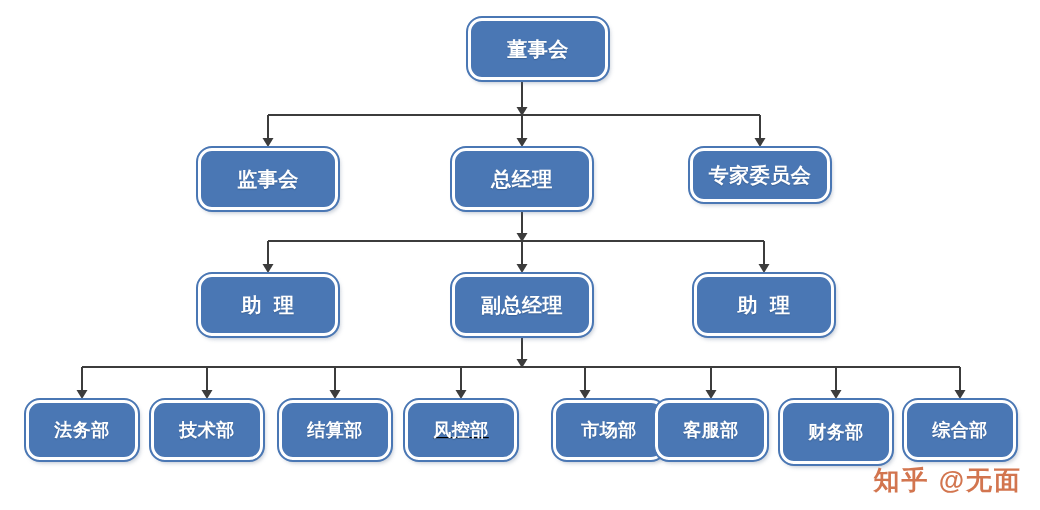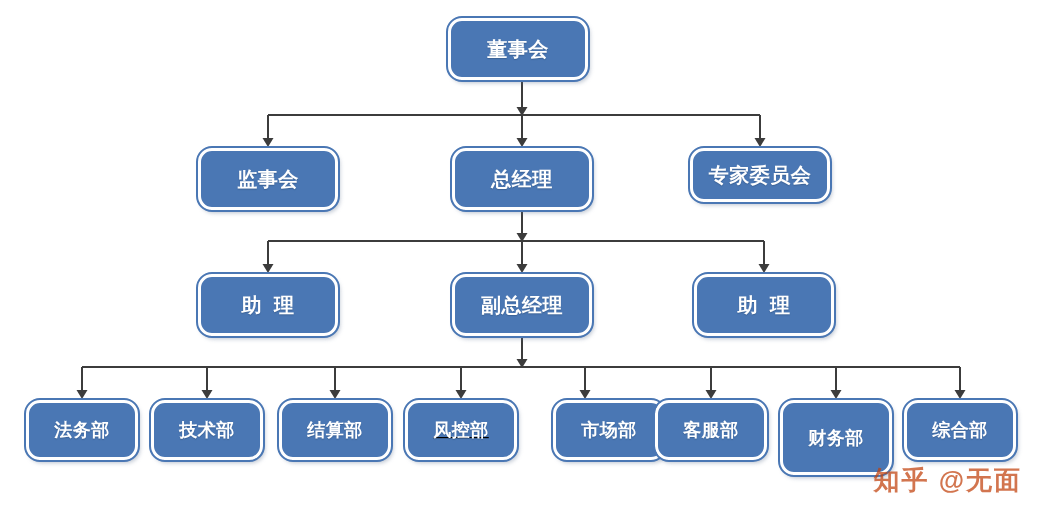--- a/index.html
+++ b/index.html
@@ -108,21 +108,21 @@
       <polygon points="579.5,390 590.5,390 585,399" fill="#3c3c3c"></polygon>
       <line x1="711" y1="367" x2="711" y2="391" stroke="#3c3c3c" stroke-width="1.6" shape-rendering="crispEdges"></line>
       <polygon points="705.5,390 716.5,390 711,399" fill="#3c3c3c"></polygon>
       <line x1="836" y1="367" x2="836" y2="391" stroke="#3c3c3c" stroke-width="1.6" shape-rendering="crispEdges"></line>
       <polygon points="830.5,390 841.5,390 836,399" fill="#3c3c3c"></polygon>
       <line x1="960" y1="367" x2="960" y2="391" stroke="#3c3c3c" stroke-width="1.6" shape-rendering="crispEdges"></line>
       <polygon points="954.5,390 965.5,390 960,399" fill="#3c3c3c"></polygon>
     </svg>
 
   <div id="nodes-layer">
-      <div class="node" style="left: 448px; top: 18px; width: 140px; height: 62px;">
+      <div class="node" style="left: 468px; top: 18px; width: 140px; height: 62px;">
         <span class="node-label">董事会</span>
       </div>
       <div class="node" style="left: 198px; top: 148px; width: 140px; height: 62px;">
         <span class="node-label">监事会</span>
       </div>
       <div class="node" style="left: 452px; top: 148px; width: 140px; height: 62px; text-align: right;">
         <span class="node-label">总经理</span>
       </div>
       <div class="node" style="left: 690px; top: 148px; width: 140px; height: 54px;">
         <span class="node-label">专家委员会</span>
@@ -147,21 +147,21 @@
       </div>
       <div class="node small" style="left: 405px; top: 400px; width: 112px; height: 60px; text-decoration: underline;">
         <span class="node-label">风控部</span>
       </div>
       <div class="node small" style="left: 529px; top: 400px; width: 112px; height: 60px; margin-left: 24px;">
         <span class="node-label">市场部</span>
       </div>
       <div class="node small" style="left: 655px; top: 400px; width: 112px; height: 60px;">
         <span class="node-label">客服部</span>
       </div>
-      <div class="node small" style="left: 780px; top: 400px; width: 112px; height: 75px;">
+      <div class="node small" style="left: 780px; top: 400px; width: 112px; height: 64px;">
         <span class="node-label">财务部</span>
       </div>
       <div class="node small" style="left: 904px; top: 400px; width: 112px; height: 60px;">
         <span class="node-label">综合部</span>
       </div>
     </div>
 
   <div id="watermark">知乎 @无面</div>
 
 </div>

